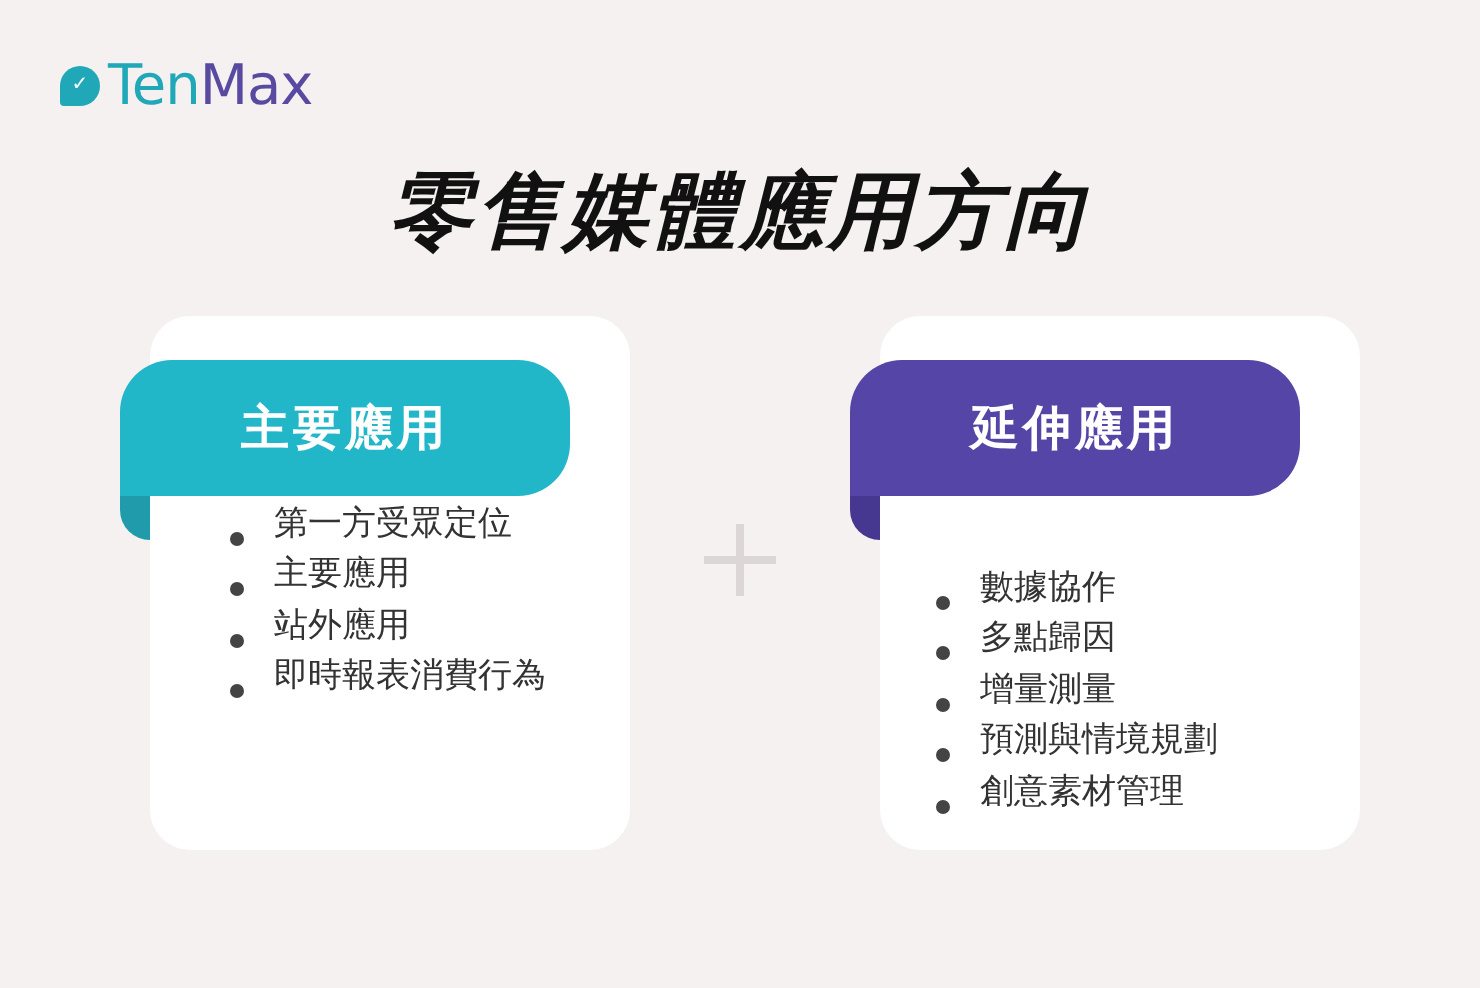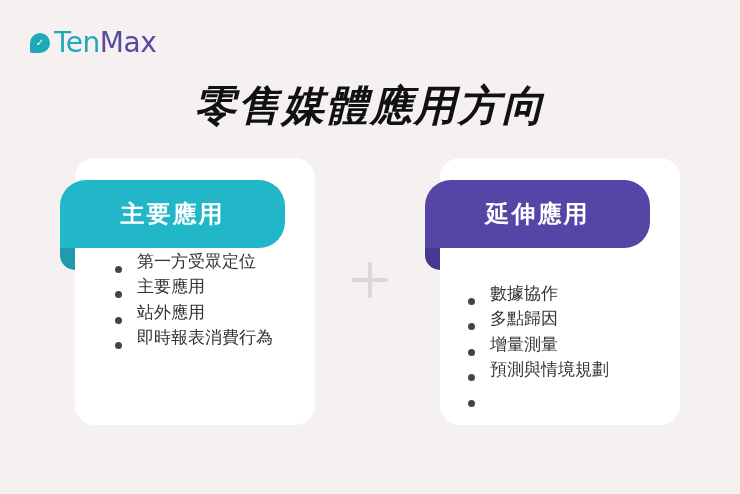--- a/index.html
+++ b/index.html
@@ -78,14 +78,15 @@
   <li>
       <span class="bullet"></span>
       <span>增量測量</span>
     </li>
   <li>
       <span class="bullet"></span>
       <span>預測與情境規劃</span>
     </li>
   <li>
       <span class="bullet"></span>
+      <span>創意素材管理</span>
     </li>
 </ul>
 
 </body></html>

